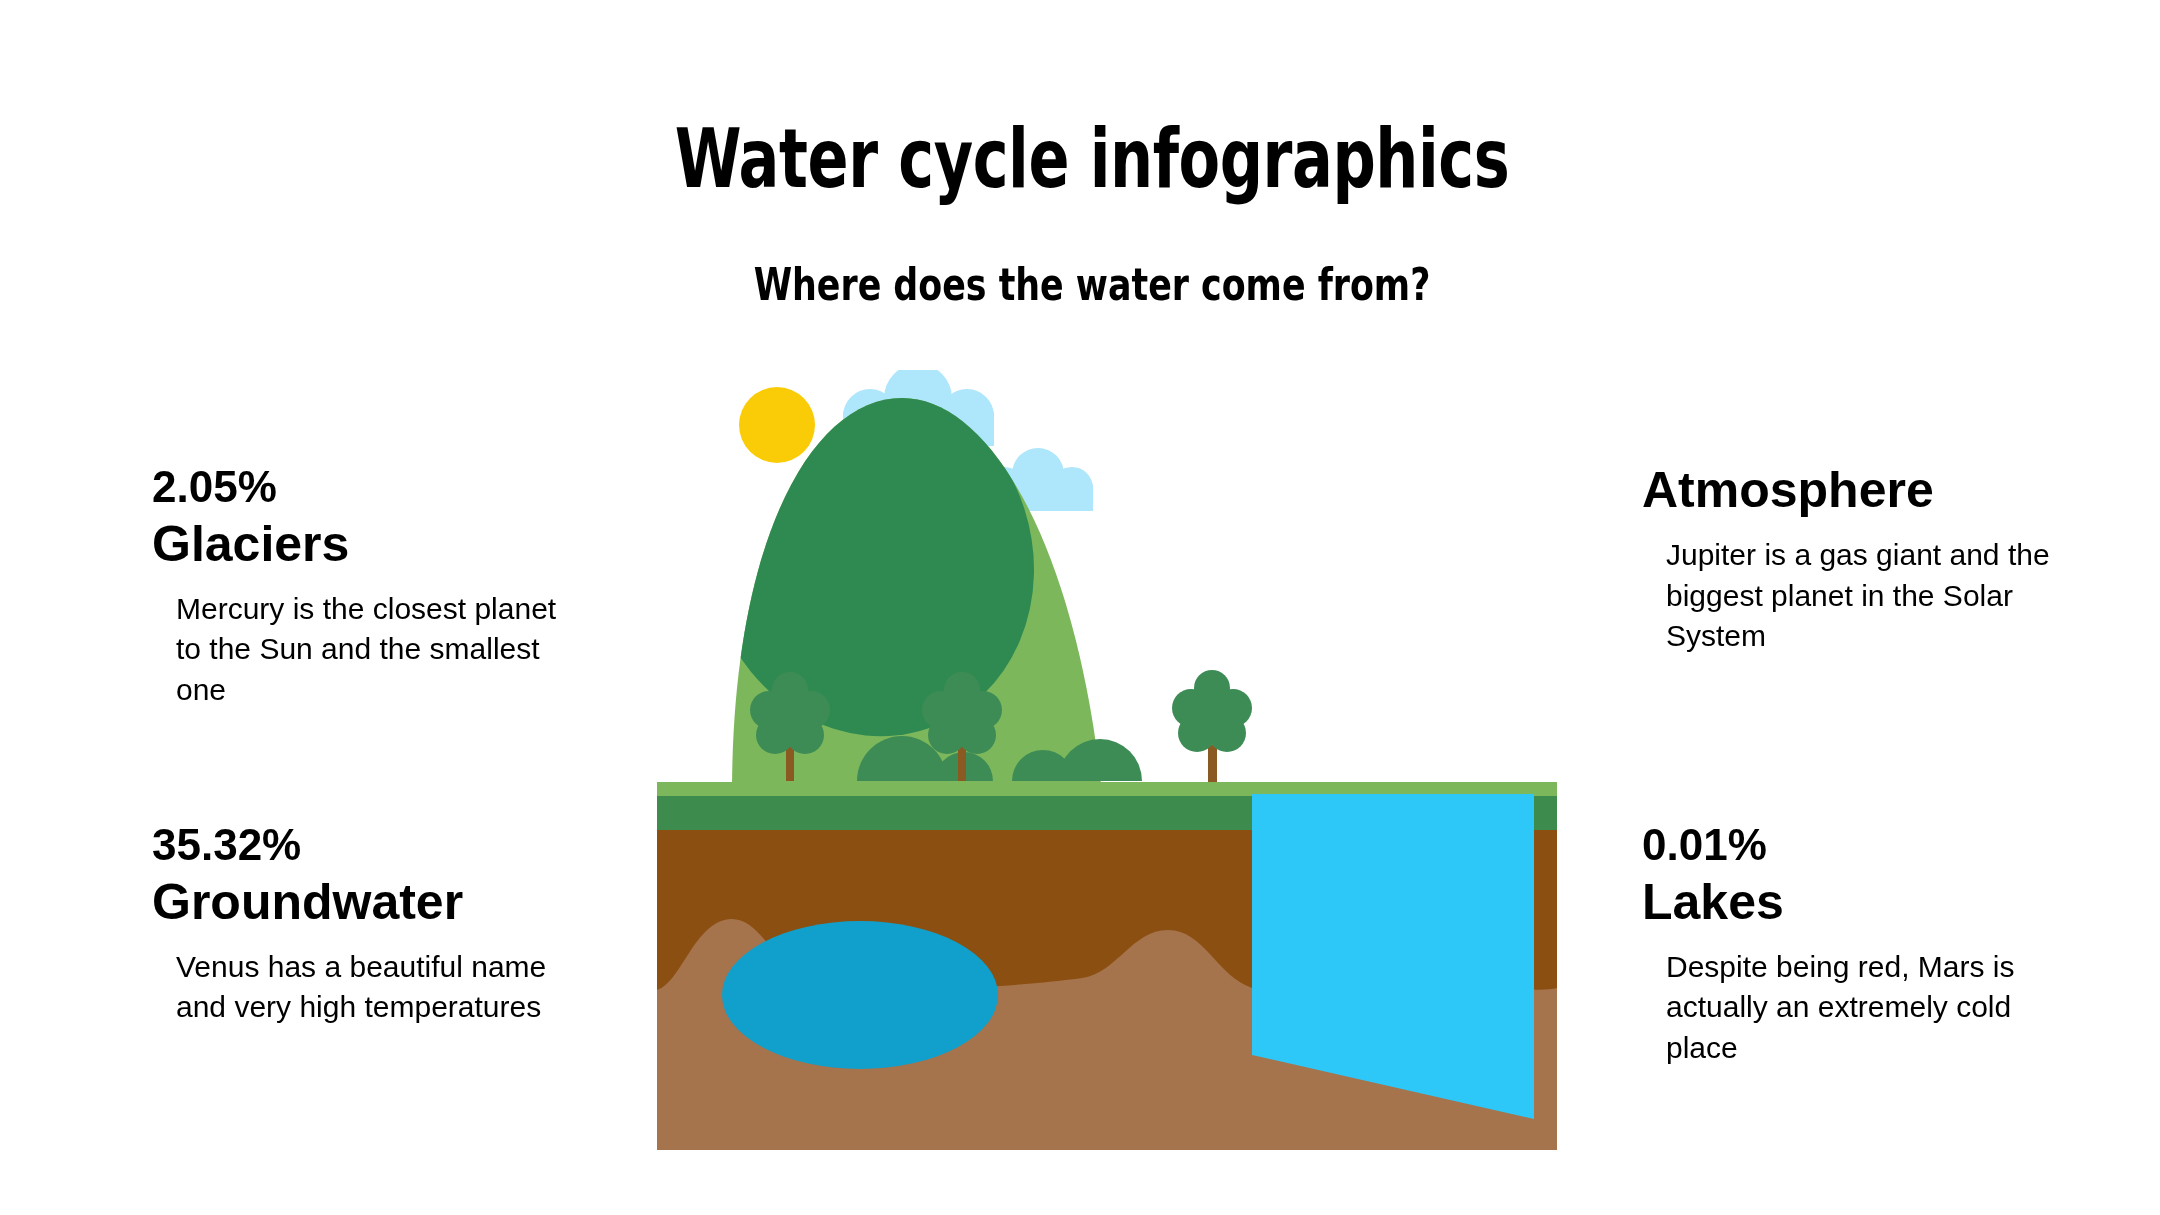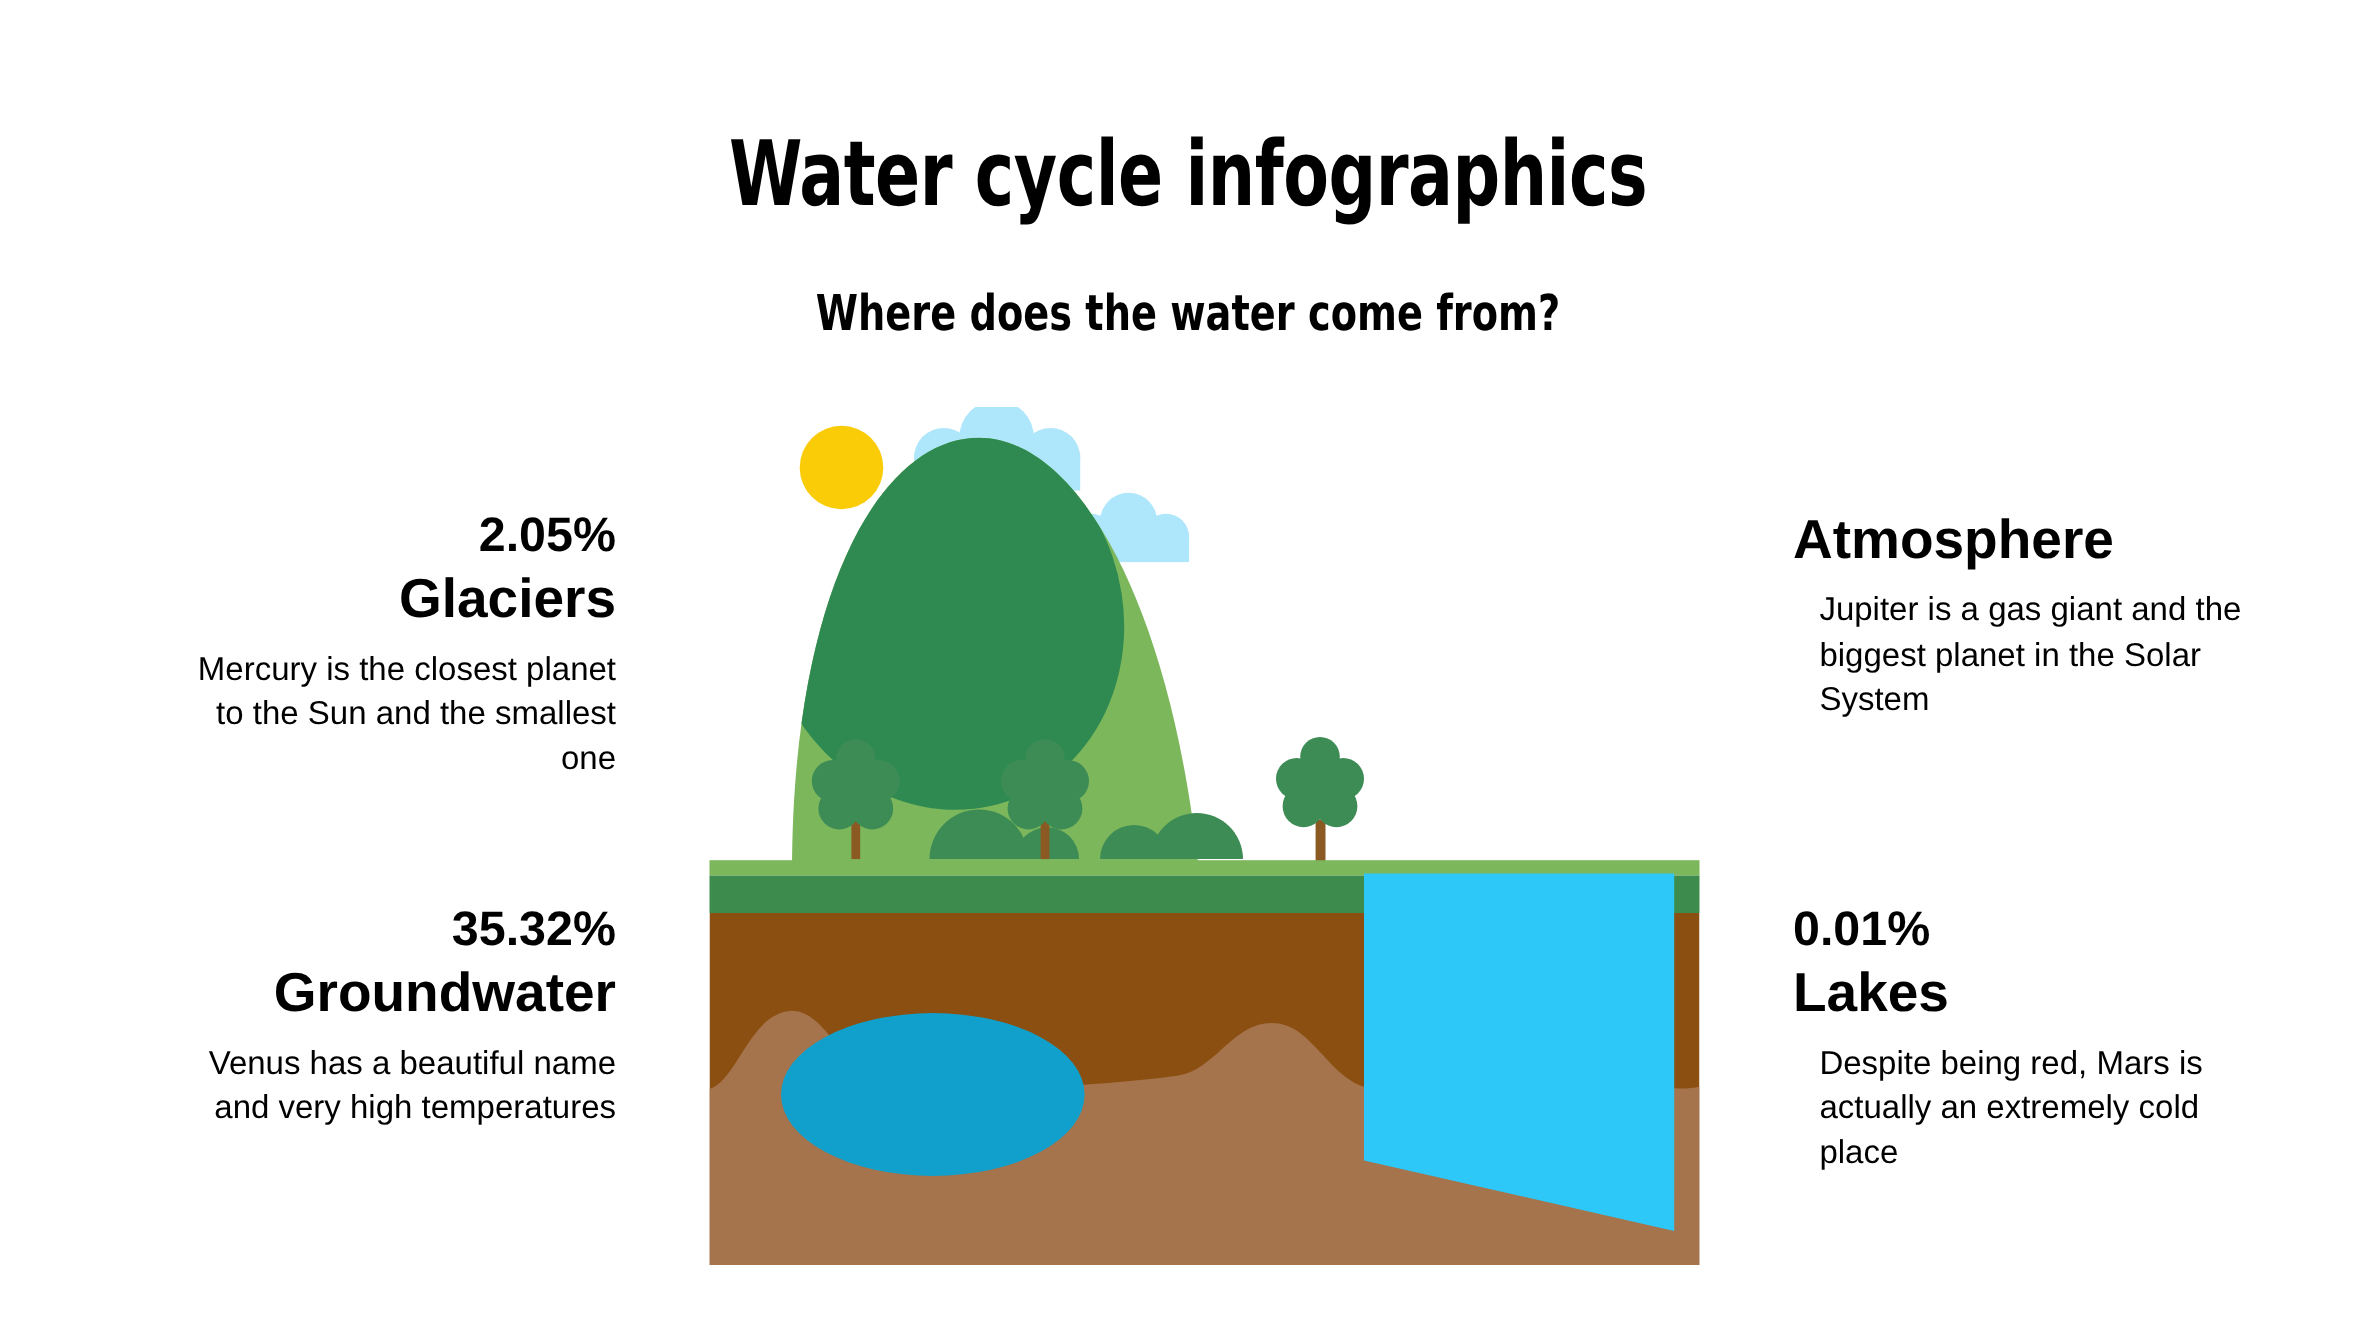--- a/index.html
+++ b/index.html
@@ -11,21 +11,21 @@
     width: 2160px;
     height: 1215px;
     position: relative;
     overflow: hidden;
     font-family: "Liberation Sans", sans-serif;
     color: #000000;
   }
 
   .stage {
     position: absolute;
-    left: 0; top: 0;
+    left: 12px; top: 0;
     width: 1760px;
     height: 1215px;
   }
 
   
   #page-title {
     position: absolute;
     left: 0;
     top: 118px;
     width: 2160px;
@@ -52,21 +52,21 @@
     transform: scaleX(0.86);
     transform-origin: 50% 50%;
     white-space: nowrap;
   }
 
   
   .fact {
     position: absolute;
     width: 420px;
   }
-  .fact.left  { text-align: right; }
+  .fact.left  { text-align: left; }
   .fact.right { text-align: left; }
 
   .fact .pct {
     font-weight: bold;
     font-size: 44px;
     line-height: 1.22;
     letter-spacing: 0px;
     white-space: nowrap;
   }
   .fact .label {

